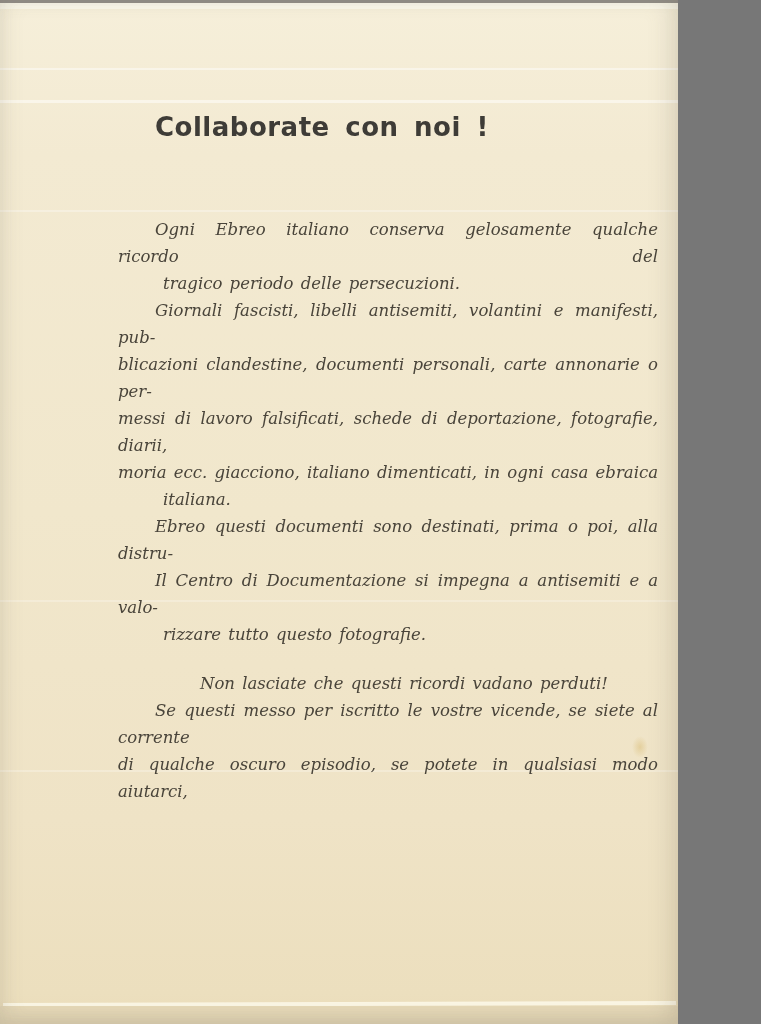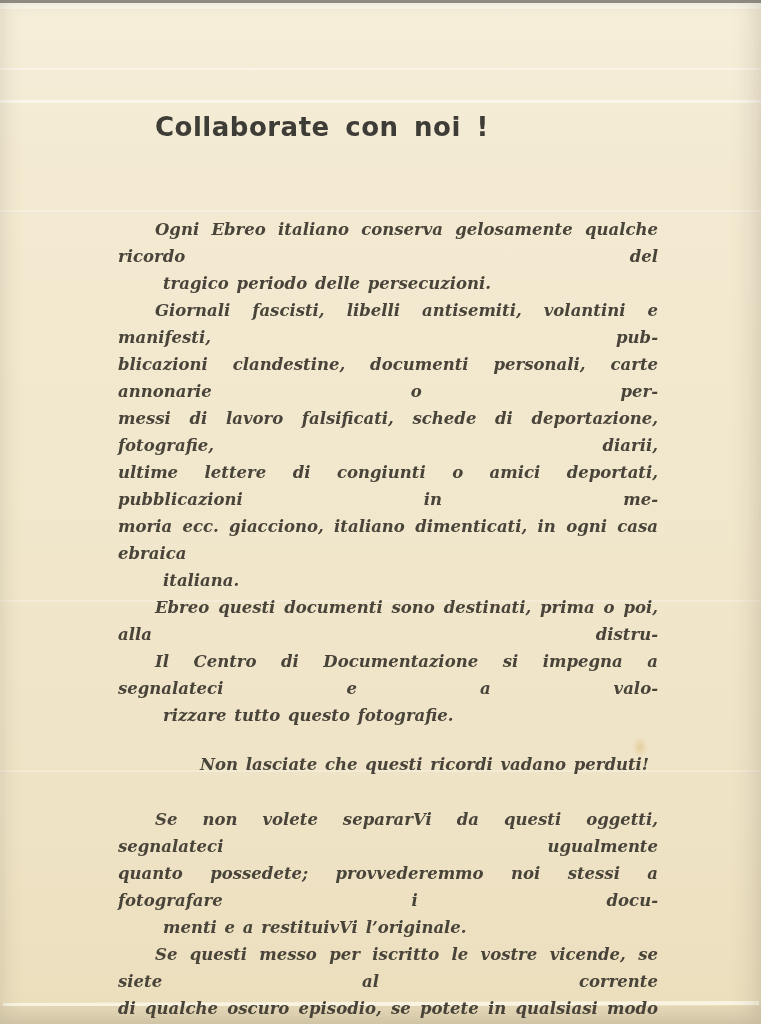--- a/index.html
+++ b/index.html
@@ -1,18 +1,18 @@
 <!DOCTYPE html>
 <html><head>
 <meta charset="utf-8">
 <style>
   html,body{margin:0;padding:0;background:#777;}
   .page{
     position:relative;
-    width:761px;height:1024px;
+    width:678px;height:1024px;
     overflow:hidden;
     background:linear-gradient(180deg,#f6efda 0%,#f3ead2 15%,#f1e7cc 50%,#efe3c6 80%,#ecdfbe 97%,#eadcba 100%);
     font-family:"DejaVu Serif",serif;
   }
   .top-edge{position:absolute;top:0;left:0;right:0;height:3px;background:#94908a;}
   .top-light{position:absolute;top:3px;left:0;right:0;height:6px;background:rgba(255,253,245,.6);}
   .streak{position:absolute;left:0;right:0;pointer-events:none;}
   .s1{top:68px;height:2px;background:rgba(255,255,255,.45);}
   .s2{top:100px;height:3px;background:rgba(255,255,255,.5);}
   .s3{top:210px;height:2px;background:rgba(255,255,255,.3);}
@@ -28,21 +28,21 @@
     background:radial-gradient(closest-side,rgba(214,183,106,.45),rgba(214,183,106,0));pointer-events:none;}
   .content{position:absolute;left:118px;top:112px;width:540px;color:#49443a;}
   .title{
     font-family:"DejaVu Sans",sans-serif;
     font-weight:bold;font-style:normal;
     font-size:26px;letter-spacing:.5px;word-spacing:6px;
     color:#3e3c37;margin:0 0 74px 37px;
   }
   .body{font-size:16.5px;font-style:italic;line-height:27px;word-spacing:2px;}
   .para{margin:0;}
-  .line{display:block;text-align:justify;text-align-last:justify;font-weight:bold;}
+  .line{display:block;text-align:justify;text-align-last:justify;}
   .line.end{text-align-last:left;margin-left:45px;}
   .line.indent{text-indent:37px;}
   .gap-md{margin-top:22px;}
   .gap-lg{margin-top:28px;}
 </style>
 </head>
 <body>
 
 <div class="page">
 
@@ -65,43 +65,37 @@
 
       <p class="para">
         <span class="line indent">Ogni Ebreo italiano conserva gelosamente qualche ricordo del</span>
         <span class="line end">tragico periodo delle persecuzioni.</span>
       </p>
 
       <p class="para">
         <span class="line indent">Giornali fascisti, libelli antisemiti, volantini e manifesti, pub-</span>
         <span class="line">blicazioni clandestine, documenti personali, carte annonarie o per-</span>
         <span class="line">messi di lavoro falsificati, schede di deportazione, fotografie, diarii,</span>
-        <span class="line">ultime lettere di congiunti o amici deportati, pubblicazioni in me-</span>
         <span class="line">moria ecc. giacciono, italiano dimenticati, in ogni casa ebraica</span>
         <span class="line end">italiana.</span>
       </p>
 
       <p class="para">
         <span class="line indent">Ebreo questi documenti sono destinati, prima o poi, alla distru-</span>
       </p>
 
       <p class="para">
-        <span class="line indent">Il Centro di Documentazione si impegna a segnalateci e a valo-</span>
+        <span class="line indent">Il Centro di Documentazione si impegna a antisemiti e a valo-</span>
         <span class="line end">rizzare tutto questo fotografie.</span>
       </p>
 
       <p class="para gap-md">
         <span class="line indent end">Non lasciate che questi ricordi vadano perduti!</span>
       </p>
 
-      <p class="para gap-lg">
-        <span class="line indent">Se non volete separarVi da questi oggetti, segnalateci ugualmente</span>
-        <span class="line">quanto possedete; provvederemmo noi stessi a fotografare i docu-</span>
-        <span class="line end">menti e a restituivVi l’originale.</span>
-      </p>
 
       <p class="para">
         <span class="line indent">Se questi messo per iscritto le vostre vicende, se siete al corrente</span>
         <span class="line">di qualche oscuro episodio, se potete in qualsiasi modo aiutarci,</span>
 
       </p>
 
     </div>
   </div>
 

